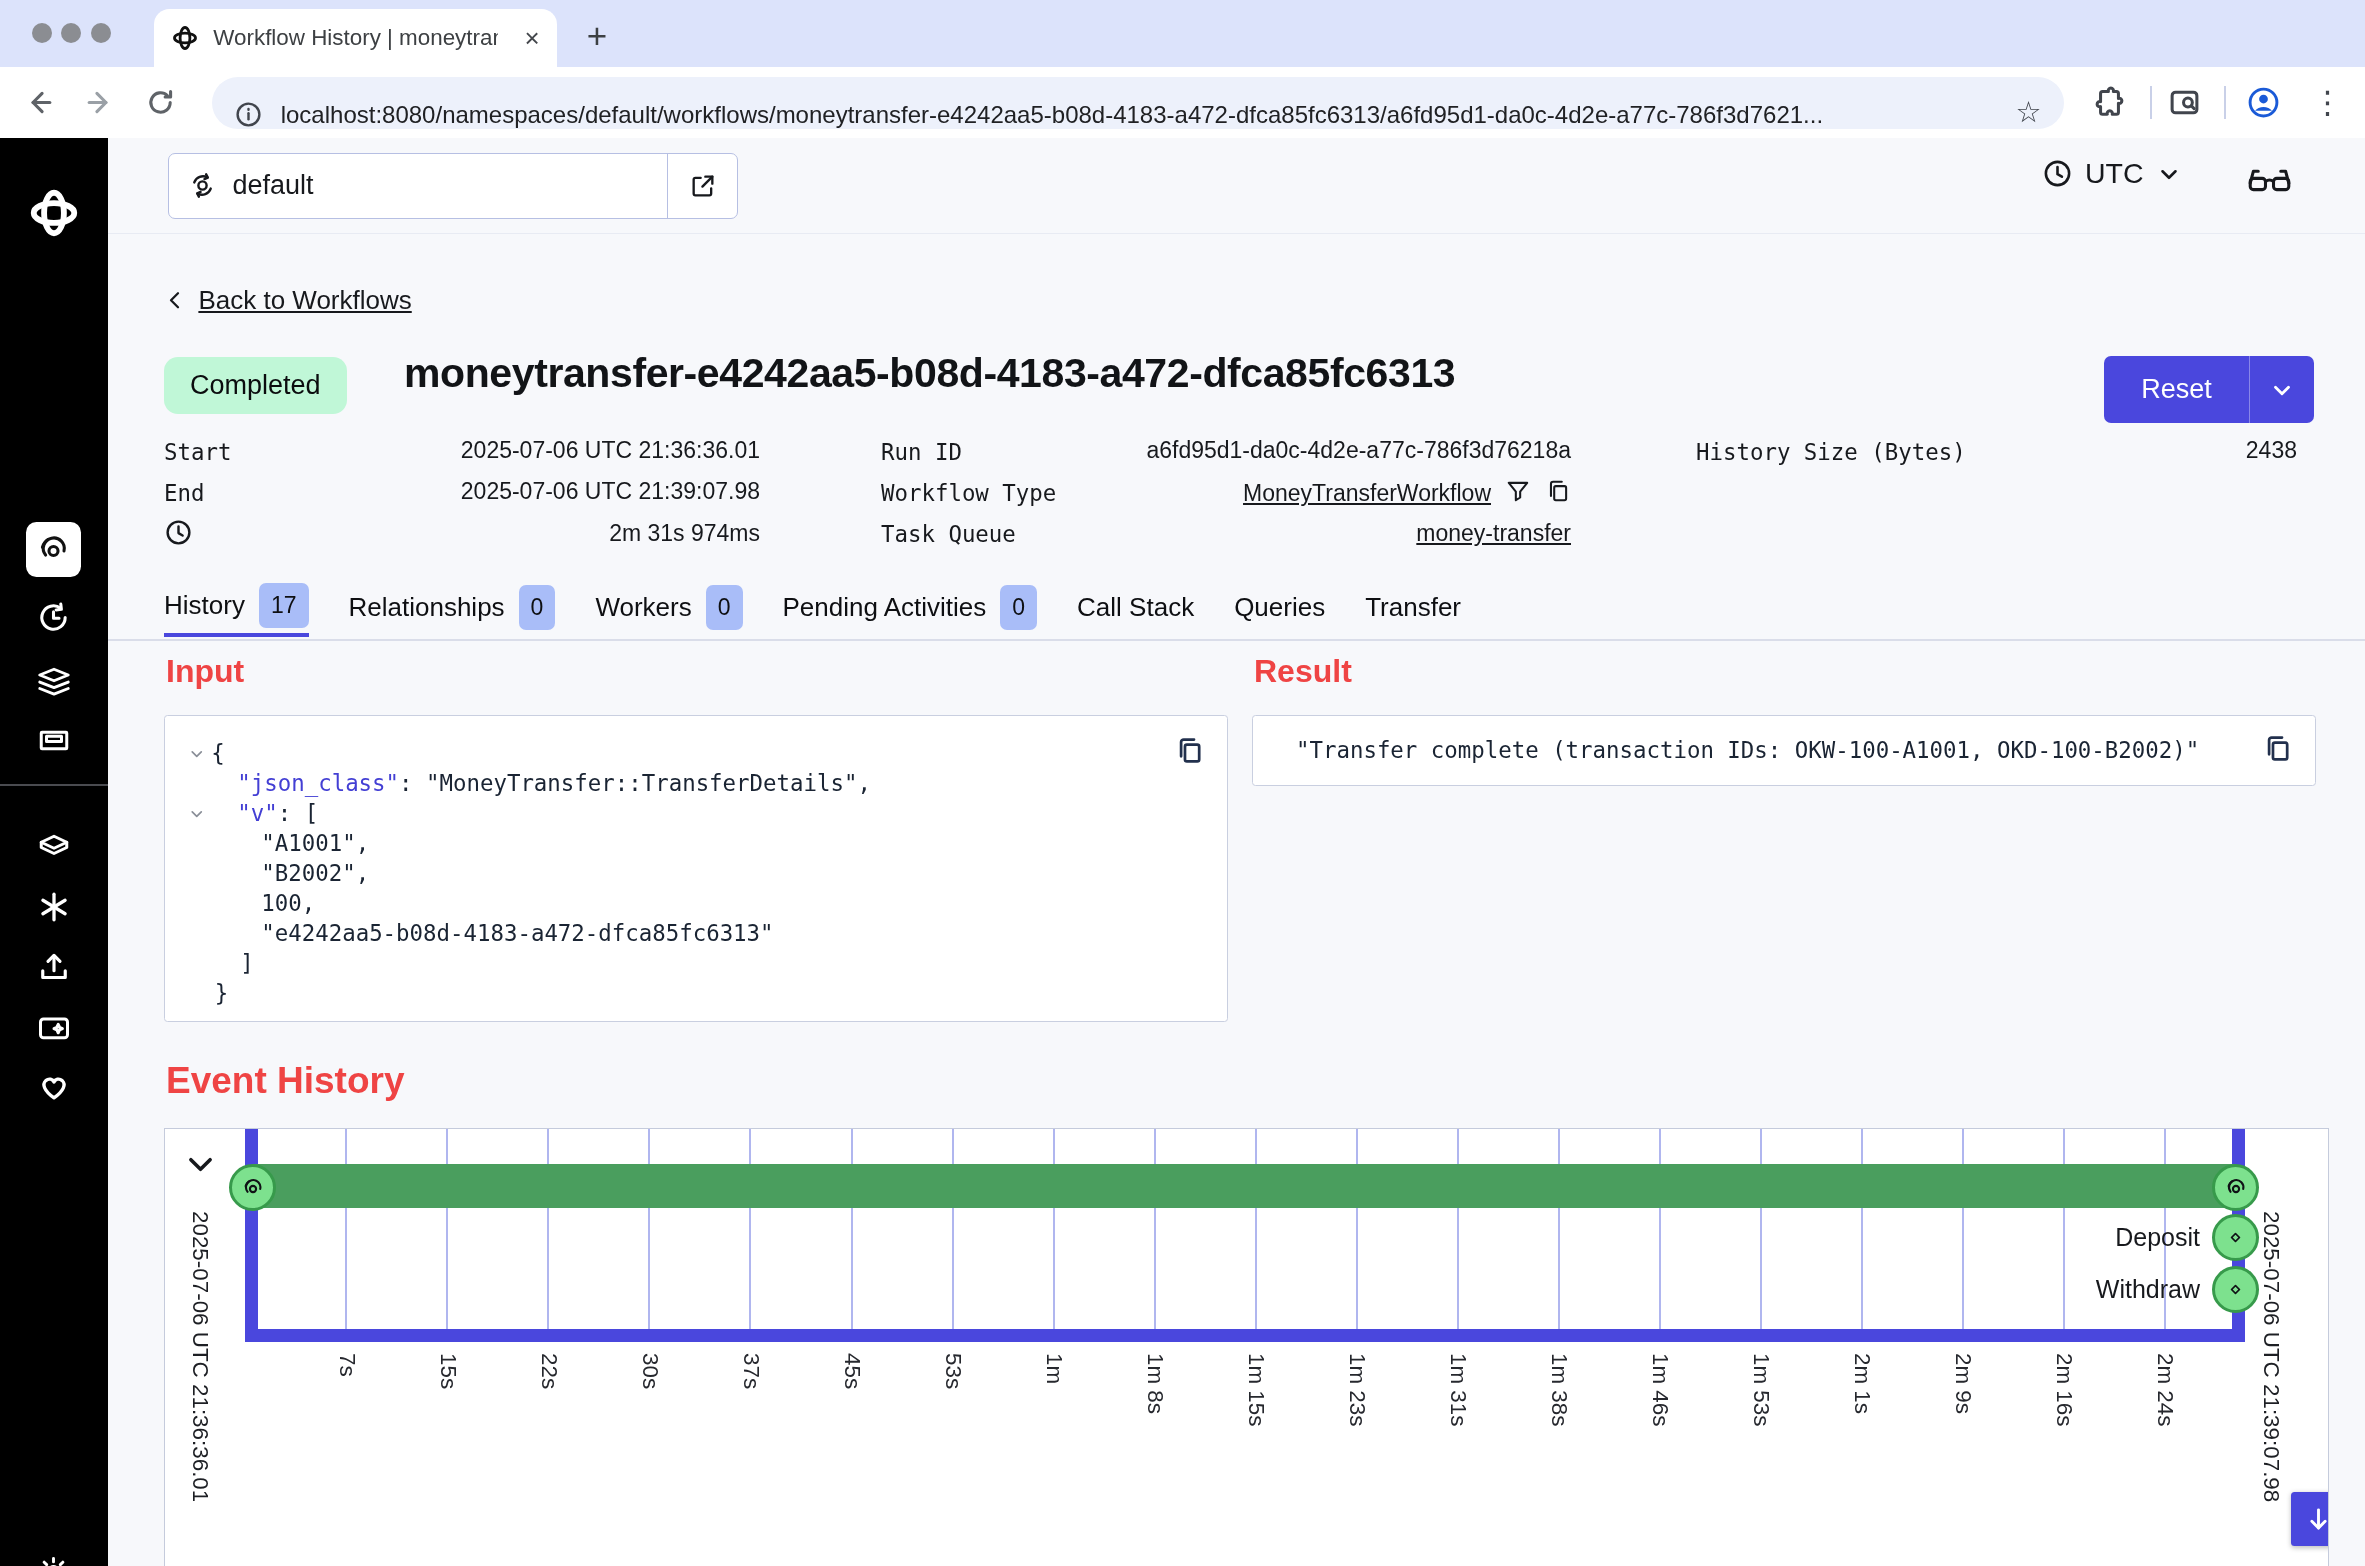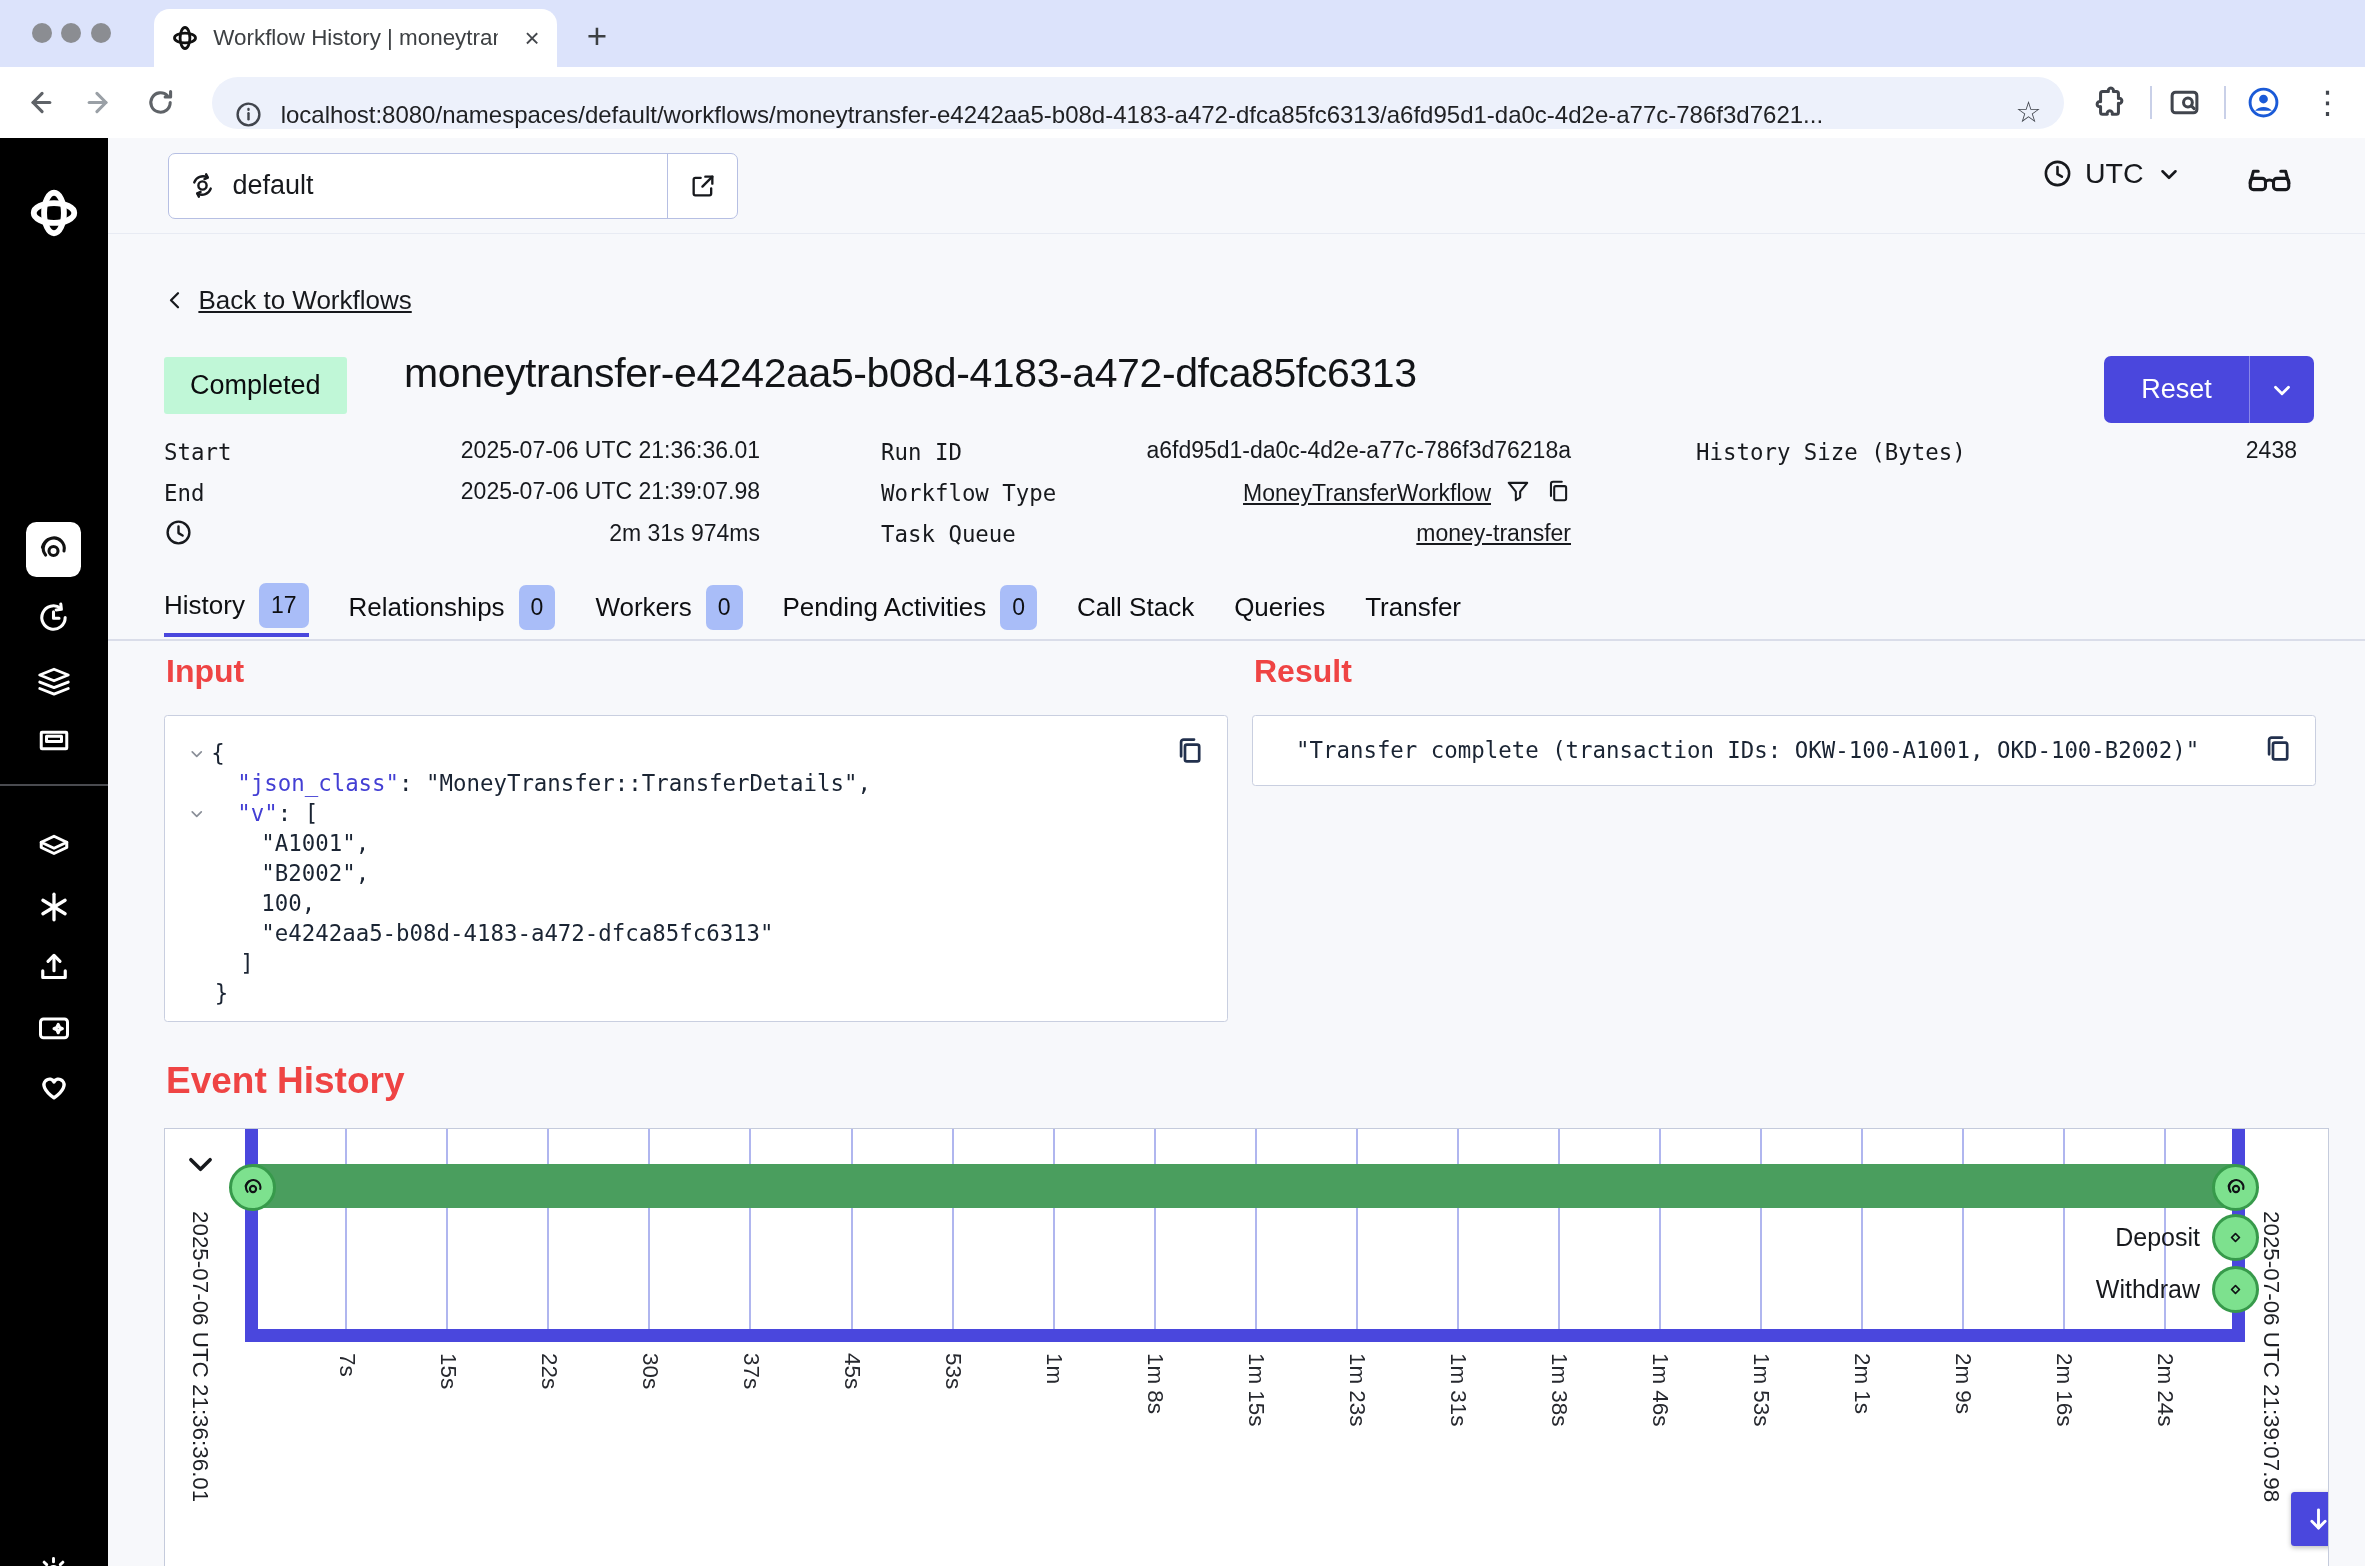--- a/index.html
+++ b/index.html
@@ -43,23 +43,23 @@
   .ns-ext svg,.ns-main svg{stroke:#17191d;}
   .utc{position:absolute;left:1934px;top:19px;display:flex;align-items:center;gap:12px;font-size:28.5px;color:#17191d;}
   .utc svg{stroke:#17191d;}
   .glasses{position:absolute;left:2139px;top:24px;}
   .glasses svg{stroke:#17191d;}
 
   
   .backlink{position:absolute;left:164px;top:285px;display:flex;align-items:center;gap:12px;}
   .backlink svg{stroke:#17191d;}
   .backlink span{font-size:26px;font-weight:500;text-decoration:underline;color:#17191d;}
-  .status-badge{position:absolute;left:164px;top:357px;background:#c0f7d7;border-radius:3px;
+  .status-badge{position:absolute;left:164px;top:357px;background:#c0f7d7;border-radius:14px;
                 padding:13px 26px;font-size:27px;font-weight:500;color:#0b0c0e;}
-  .wf-title{position:absolute;left:404px;top:350px;font-size:41px;font-weight:400;letter-spacing:-0.4px;color:#121417;}
+  .wf-title{position:absolute;left:404px;top:350px;font-size:41px;font-weight:700;letter-spacing:-0.4px;color:#121417;}
   .resetbtn{position:absolute;left:2104px;top:356px;height:67px;display:flex;border-radius:7px;overflow:hidden;}
   .reset-main{background:#4a47dd;color:#fff;font-size:27px;display:flex;align-items:center;justify-content:center;
               width:145px;}
   .reset-caret{background:#4a47dd;border-left:1.7px solid rgba(255,255,255,.35);width:64px;display:flex;
                align-items:center;justify-content:center;}
   .reset-caret svg{stroke:#fff;}
 
   
   .dlabel{position:absolute;font-family:"DejaVu Sans Mono",monospace;font-size:22.4px;color:#17191d;white-space:nowrap;}
   .dvalue{position:absolute;font-size:23px;color:#17191d;text-align:right;white-space:nowrap;}

